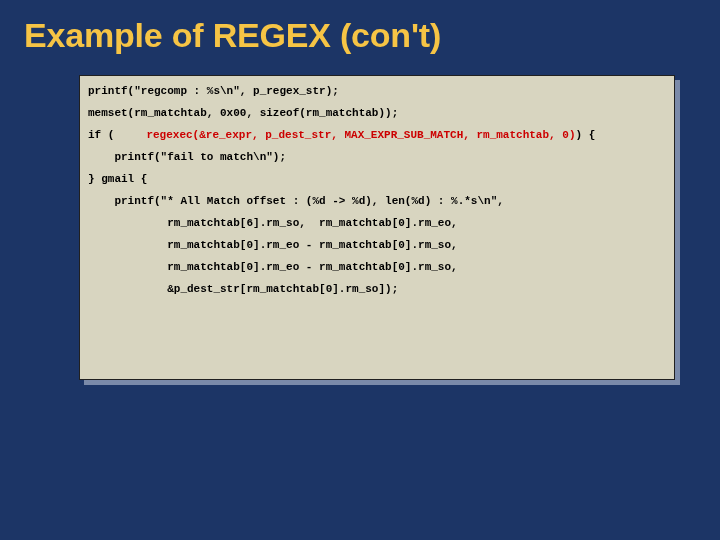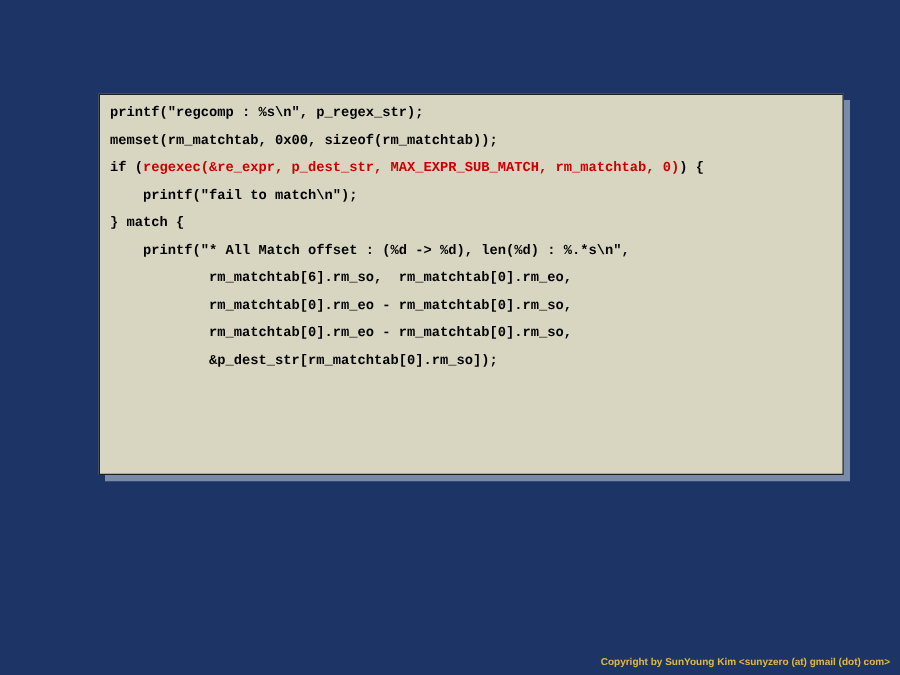--- a/index.html
+++ b/index.html
@@ -44,54 +44,54 @@
     border: 1px solid #202020;
     box-sizing: border-box;
     padding: 10px 8px;
     font-family: "Courier New", monospace;
     font-size: 11px;
     font-weight: bold;
     color: #000;
     line-height: 1.0;
     white-space: pre;
   }
-  .hl { color: #cc0000; }
+  .hl { color: #cc0000; margin-left: 32px; }
   .footer {
     position: absolute;
     bottom: 6px;
     right: 8px;
     font-size: 8px;
     font-weight: bold;
     color: #f6c445;
     opacity: 0.9;
   }
 </style>
 </head>
 <body>
 
 <div class="slide">
 
+  <div class="title">Example of REGEX (con't)</div>
 
   <div class="code-shadow"></div>
 
   <div class="code-box"><span>printf("regcomp : %s\n", p_regex_str);</span>
 <span></span>
 <span>memset(rm_matchtab, 0x00, sizeof(rm_matchtab));</span>
 <span></span>
 <span>if (</span><span class="hl">regexec(&amp;re_expr, p_dest_str, MAX_EXPR_SUB_MATCH, rm_matchtab, 0)</span><span>) {</span>
 <span></span>
 <span>    printf("fail to match\n");</span>
 <span></span>
-<span>} match {</span>
+<span>} gmail {</span>
 <span></span>
 <span>    printf("* All Match offset : (%d -&gt; %d), len(%d) : %.*s\n",</span>
 <span></span>
 <span>            rm_matchtab[6].rm_so,  rm_matchtab[0].rm_eo,</span>
 <span></span>
 <span>            rm_matchtab[0].rm_eo - rm_matchtab[0].rm_so,</span>
 <span></span>
 <span>            rm_matchtab[0].rm_eo - rm_matchtab[0].rm_so,</span>
 <span></span>
 <span>            &amp;p_dest_str[rm_matchtab[0].rm_so]);</span></div>
 
-  <div class="footer">Copyright by SunYoung Kim &lt;sunyzero (at) gmail (dot) com&gt;</div>
 
 </div>
 
 </body></html>

